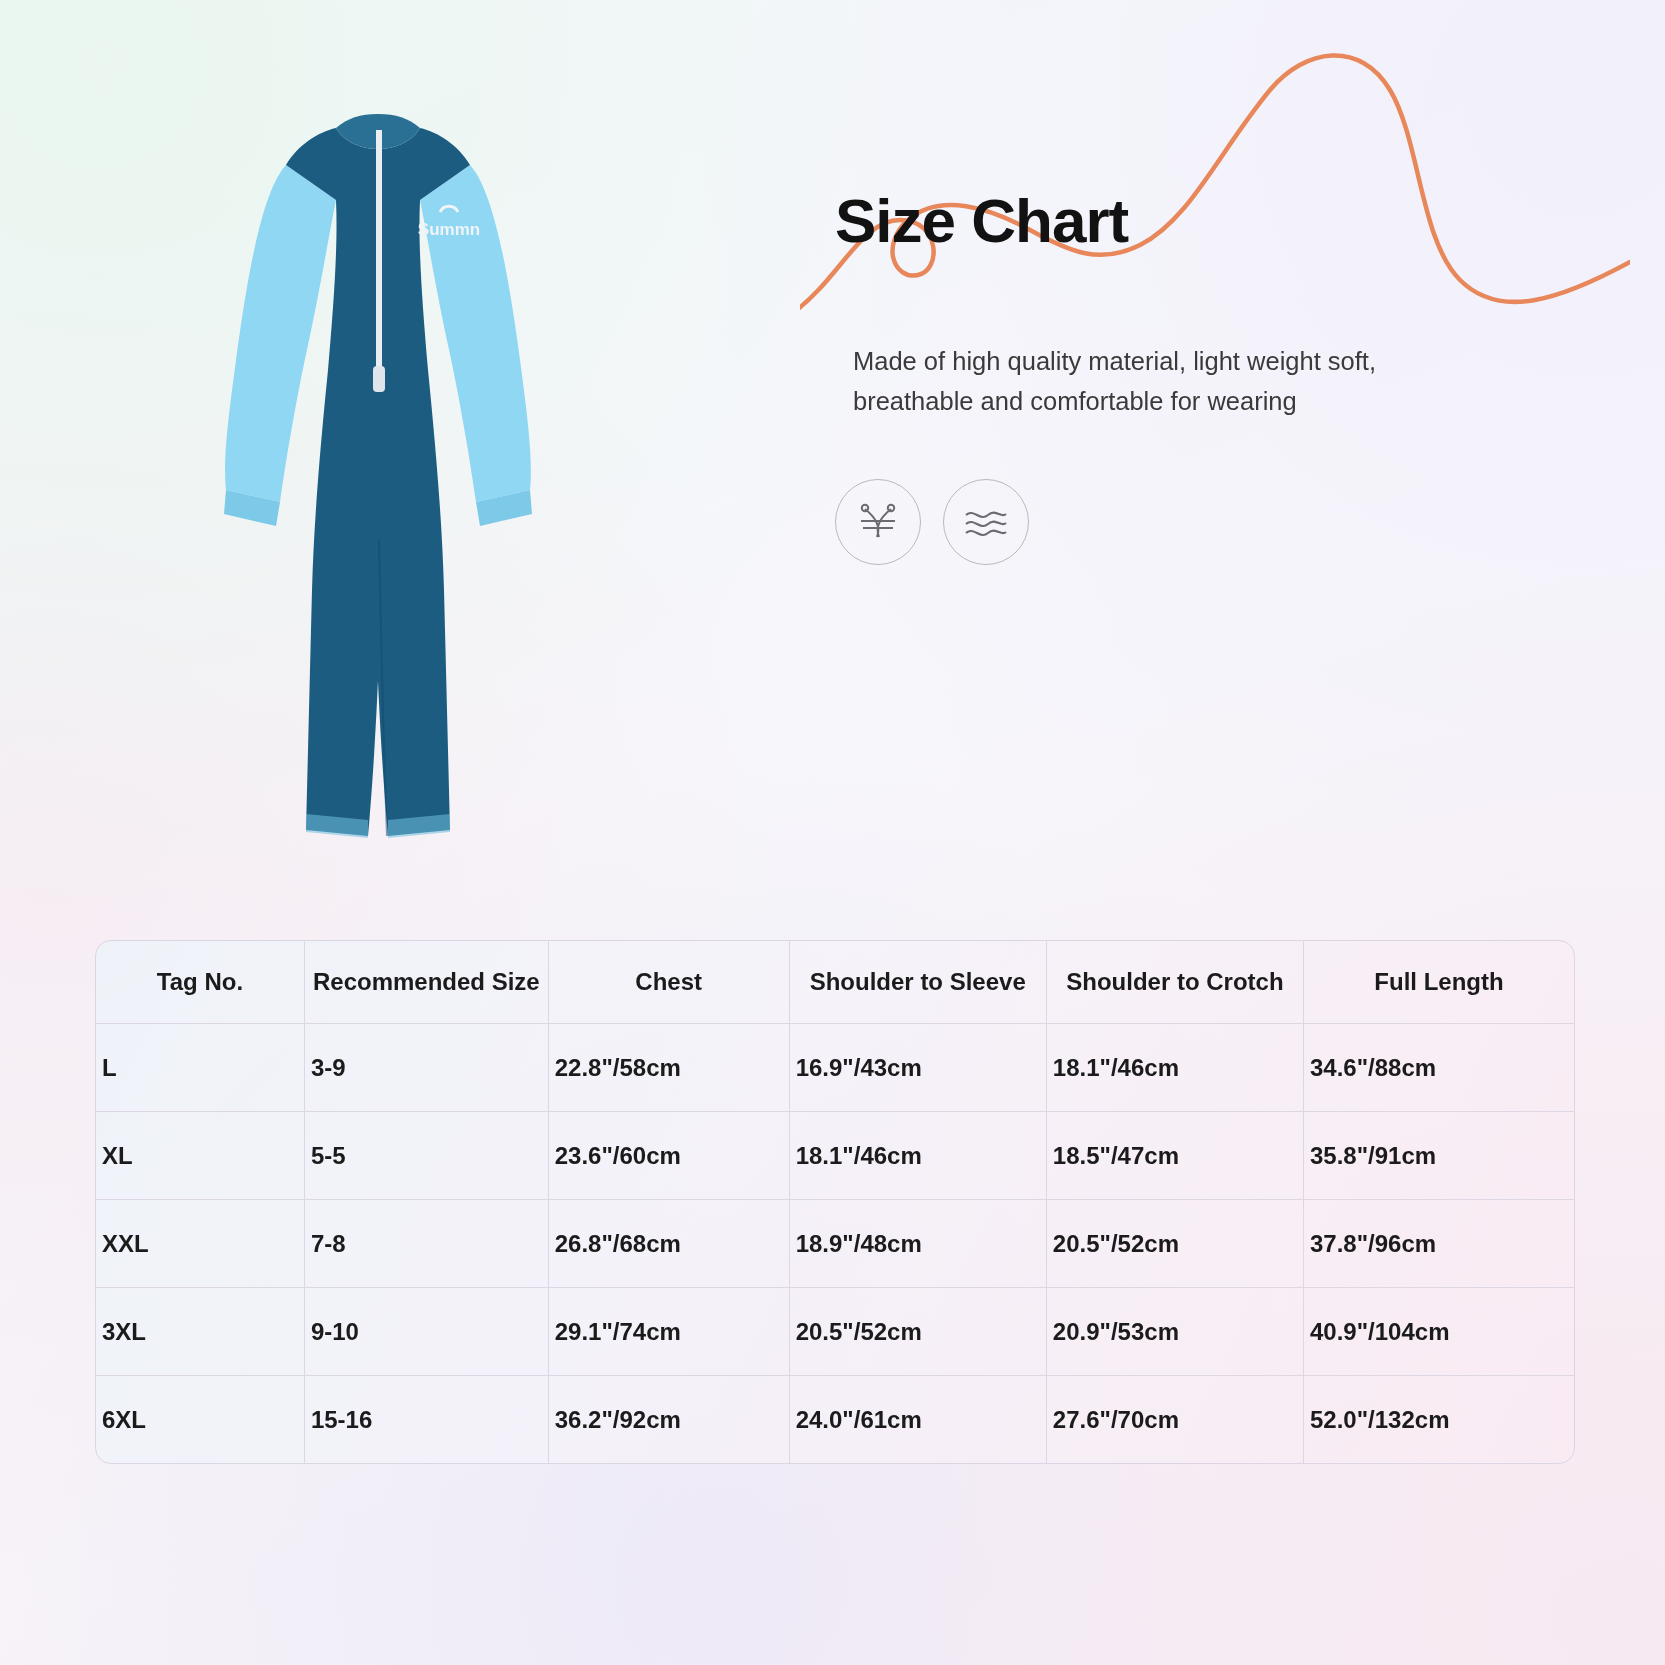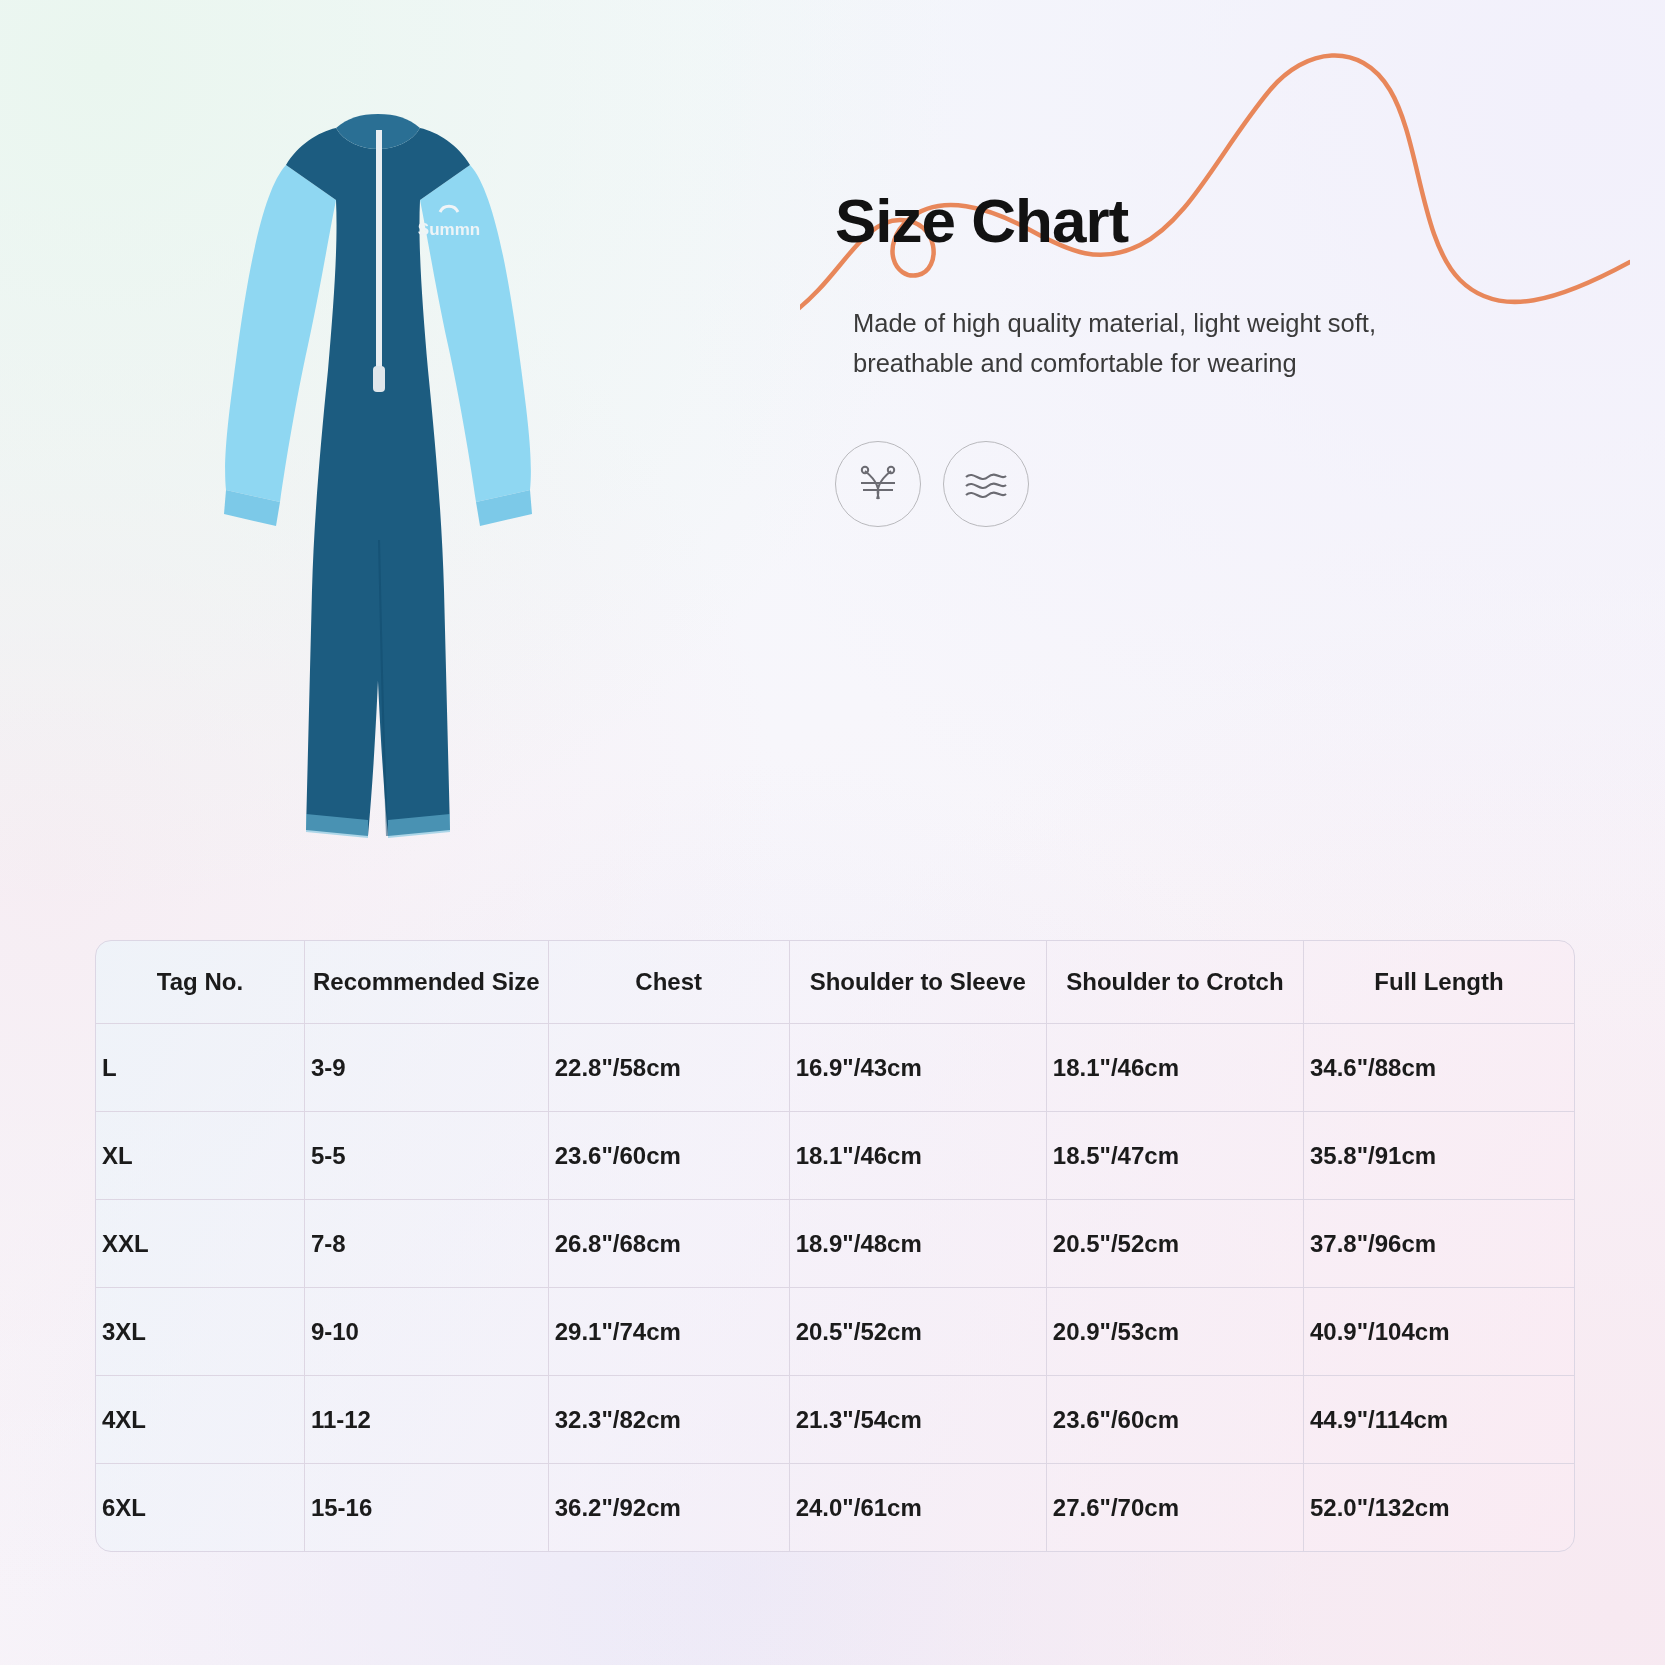--- a/index.html
+++ b/index.html
@@ -41,21 +41,21 @@
     position: absolute;
     left: 835px;
     top: 190px;
     width: 760px;
   }
   .title {
     font-size: 62px;
     font-weight: bold;
     color: #121212;
     letter-spacing: -1px;
-    margin: 0 0 52px 0;
+    margin: 0 0 90px 0;
     line-height: 1;
   }
   .subtitle {
     font-size: 25.5px;
     color: #3a3a3a;
     line-height: 1.55;
     margin: 18px;
     max-width: 640px;
   }
   .feature-icons {
@@ -248,28 +248,20 @@
         </tr>
         <tr>
           <td>3XL</td>
           <td>9-10</td>
           <td>29.1"/74cm</td>
           <td>20.5"/52cm</td>
           <td>20.9"/53cm</td>
           <td>40.9"/104cm</td>
         </tr>
         <tr>
-          <td>4XL</td>
-          <td>11-12</td>
-          <td>32.3"/82cm</td>
-          <td>21.3"/54cm</td>
-          <td>23.6"/60cm</td>
-          <td>44.9"/114cm</td>
-        </tr>
-        <tr>
           <td>6XL</td>
           <td>15-16</td>
           <td>36.2"/92cm</td>
           <td>24.0"/61cm</td>
           <td>27.6"/70cm</td>
           <td>52.0"/132cm</td>
         </tr>
       </tbody>
     </table>
   </div>

